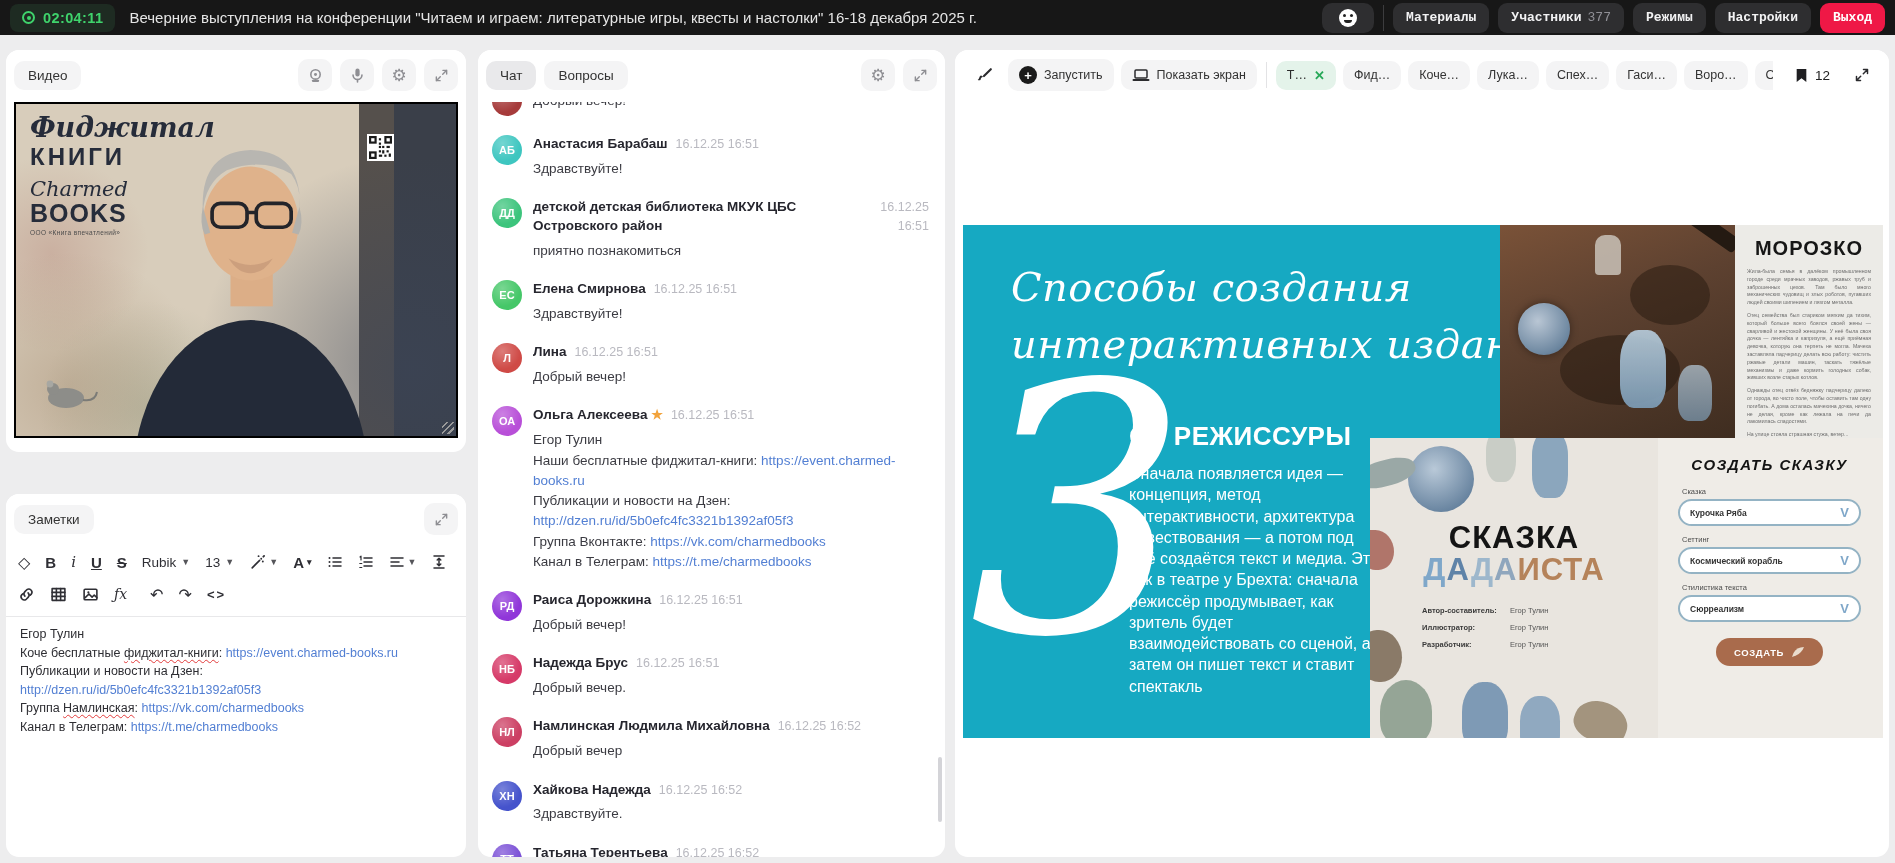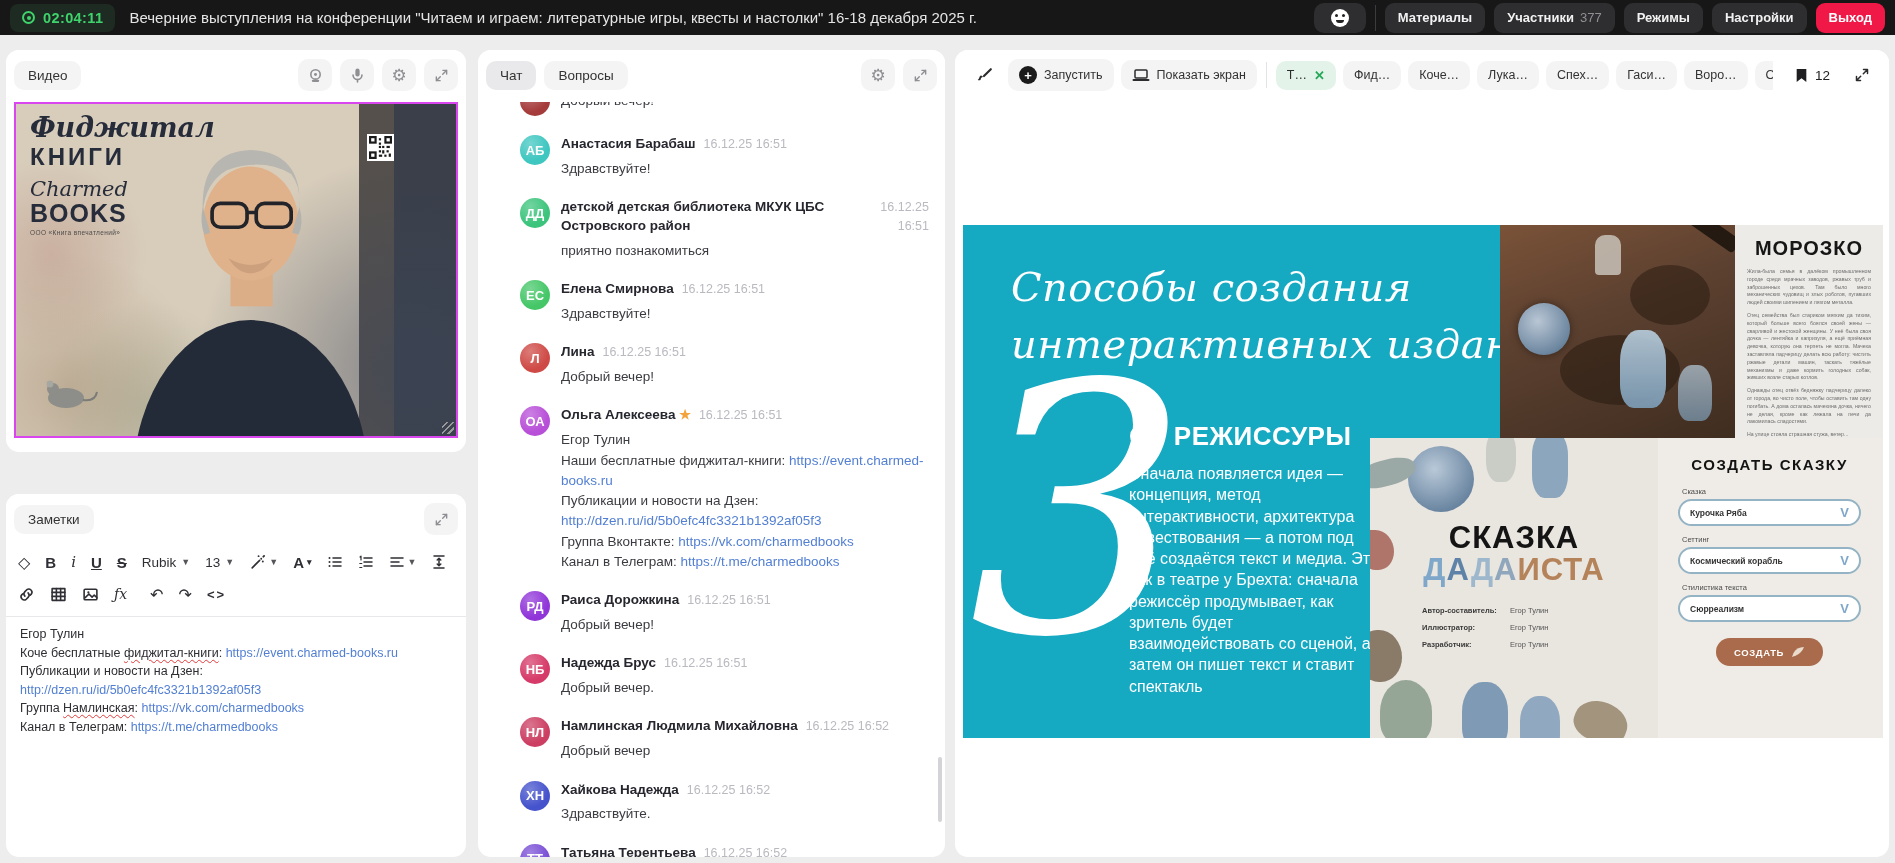--- a/index.html
+++ b/index.html
@@ -19,21 +19,21 @@
   .tb-right { display:flex; align-items:center; gap:9px; }
   .emoji-btn { background:#2e2e30; border-radius:10px; width:52px; height:30px; display:flex;
                align-items:center; justify-content:center; cursor:pointer; }
   .smiley { width:18px; height:18px; background:#fff; border-radius:50%; position:relative; }
   .smiley::before { content:""; position:absolute; top:5px; left:4px; width:3px; height:3px; border-radius:50%;
                     background:#222; box-shadow:7px 0 0 #222; }
   .smiley::after { content:""; position:absolute; left:5px; bottom:3.5px; width:8px; height:3px;
                    border-radius:0 0 4px 4px; background:#222; }
   .tb-divider { width:1px; height:26px; background:#3c3c3e; }
   .tb-btn { background:#2e2e30; color:#f2f2f3; border:none; border-radius:9px; height:30px;
-            padding:4px 13px; font-size:13px; font-weight:700; font-family:Liberation Sans, sans-serif; cursor:pointer;
+            padding:4px 13px; font-size:13px; font-weight:700; font-family:Liberation Mono, monospace; cursor:pointer;
             display:flex; align-items:center; gap:6px; white-space:nowrap; }
   .tb-btn .cnt { color:#8f8f95; font-weight:400; }
   .tb-btn.exit { background:#ef1846; color:#fff; }
 
   
   .panel { position:absolute; background:#fff; border-radius:13px; overflow:hidden; }
   #video-panel   { left:6px;   top:50px;  width:460px; height:402px; }
   #notes-panel   { left:6px;   top:494px; width:460px; height:363px; }
   #chat-panel    { left:478px; top:50px;  width:467px; height:807px; }
   #content-panel { left:955px; top:50px;  width:934px; height:807px; }
@@ -42,21 +42,21 @@
           font-weight:400; display:inline-flex; align-items:center; gap:7px; white-space:nowrap; }
   .pill.active { background:#e9e9eb; }
   .iconbtn { width:34px; height:32px; background:#f4f4f5; border-radius:10px; display:flex;
              align-items:center; justify-content:center; color:#8e8e93; cursor:pointer; flex:0 0 auto; }
   .iconbtn svg { display:block; }
   .phead { display:flex; align-items:center; padding:9px 8px 7px 8px; gap:8px; position:relative; z-index:5; background:#fff; }
   .spacer { flex:1; }
 
   
   .video-frame { position:absolute; left:8px; right:8px; top:52px; bottom:14px;
-                 border:2px solid #d946ef; background:#d3c8b6; overflow:hidden; }
+                 border:2px solid #000000; background:#d3c8b6; overflow:hidden; }
   .poster-bg { position:absolute; inset:0;
      background:
        radial-gradient(circle at 12% 85%, rgba(150,120,90,.35), transparent 28%),
        radial-gradient(circle at 8% 45%, rgba(170,110,100,.30), transparent 22%),
        radial-gradient(circle at 30% 92%, rgba(120,140,110,.30), transparent 25%),
        radial-gradient(circle at 90% 80%, rgba(60,70,90,.55), transparent 45%),
        linear-gradient(90deg, #d8cdbb 0 78%, #55504c 78% 86%, #3a3f49 86% 100%); }
   .poster-text { position:absolute; left:14px; top:10px; color:#262c3a; line-height:1.05; }
   .pt-1 { font-family:"DejaVu Serif", serif; font-style:italic; font-size:27px; font-weight:700; }
   .pt-2 { font-size:24px; font-weight:800; letter-spacing:3px; margin-top:2px; }
@@ -82,23 +82,23 @@
   .notes-sep { height:1px; background:#e8e8ea; margin:6px 0 8px 0; }
   .notes-body { padding:0 14px; font-size:12.5px; line-height:1.48; color:#2e2e33; }
   .notes-body .link, .msg-body .link { color:#527fd3; text-decoration:none; cursor:pointer; }
   .sp { text-decoration-line:underline; text-decoration-style:wavy; text-decoration-color:#e23b3b;
         text-decoration-thickness:1px; text-underline-offset:2px; }
 
   
   .msgs { position:absolute; left:0; right:0; top:52px; bottom:0; padding:0 16px 0 14px; overflow:hidden; }
   .msg { display:flex; gap:11px; padding:10px 0 9px 0; }
   .msg.partial { margin-top:-26px; }
-  .avatar { width:30px; height:30px; border-radius:50%; flex:0 0 auto; color:#fff; font-size:13px;
+  .avatar { width:30px; height:30px; border-radius:50%; flex:0 0 auto; color:#fff; font-size:11px;
             font-weight:700; display:flex; align-items:center; justify-content:center;
-            background-image:radial-gradient(circle at 35% 28%, rgba(255,255,255,.28), transparent 62%);margin-left:28px; }
+            background-image:radial-gradient(circle at 35% 28%, rgba(255,255,255,.28), transparent 62%); }
   .msg-main { flex:1; min-width:0; }
   .msg-head { display:flex; align-items:baseline; gap:8px; }
   .msg-head.tr { justify-content:space-between; }
   .msg-name { font-weight:700; font-size:13.5px; color:#26262e; line-height:1.4; }
   .msg-star { color:#f2a33c; font-size:13px; }
   .msg-time { color:#b9b9c0; font-size:12.5px; white-space:nowrap; }
   .msg-head.tr .msg-time { white-space:normal; width:60px; text-align:right; flex:0 0 auto; line-height:1.5; }
   .msg-body { font-size:13.5px; color:#3b3b42; line-height:1.5; margin-top:5px; word-wrap:break-word; }
   .chat-scroll { position:absolute; right:3px; bottom:35px; width:4px; height:65px; border-radius:2px; background:#d4d4d8; }
 
@@ -154,21 +154,21 @@
   .sk-right { flex:1; position:relative; background:#efece7; padding:18px 22px 0 20px; }
   .blob { position:absolute; border-radius:50%; }
   .sk-title { position:absolute; left:50%; top:84px; transform:translateX(-50%); text-align:center; line-height:1.02; }
   .sk-t1 { font-size:31px; font-weight:800; color:#141414; letter-spacing:1px; }
   .sk-t2 { font-size:31px; font-weight:800; letter-spacing:1px; }
   .credits { position:absolute; left:52px; top:168px; }
   .credit-row { display:flex; gap:10px; font-size:7.5px; margin-bottom:8px; }
   .credit-row .cl { font-weight:700; color:#3a3a3a; width:78px; }
   .credit-row .cv { color:#555; }
   .form-title { font-size:15px; font-weight:800; color:#131313; letter-spacing:1.5px; text-align:center;
-                margin-bottom:14px; }
+                margin-bottom:14px;font-style:italic; }
   .ffield { margin-bottom:9px; }
   .flabel { font-size:7.5px; color:#4c4c4c; margin-bottom:3px; margin-left:4px; }
   .fselect { height:27px; background:#fff; border:2px solid #94b3c4; border-radius:15px; display:flex;
              align-items:center; padding:0 10px; justify-content:space-between; cursor:pointer; }
   .fselect .fv { font-size:8.5px; font-weight:700; color:#333; }
   .fselect .fchev { color:#7fa7c9; font-weight:700; font-size:13px; line-height:1; }
   .fsubmit { margin:16px auto 0 auto; display:flex; align-items:center; gap:7px; background:#a96b4c;
              border:none; color:#fff; font-weight:700; font-size:9.5px; letter-spacing:.6px;
              padding:8px 18px; border-radius:15px; cursor:pointer; font-family:inherit; }
 

